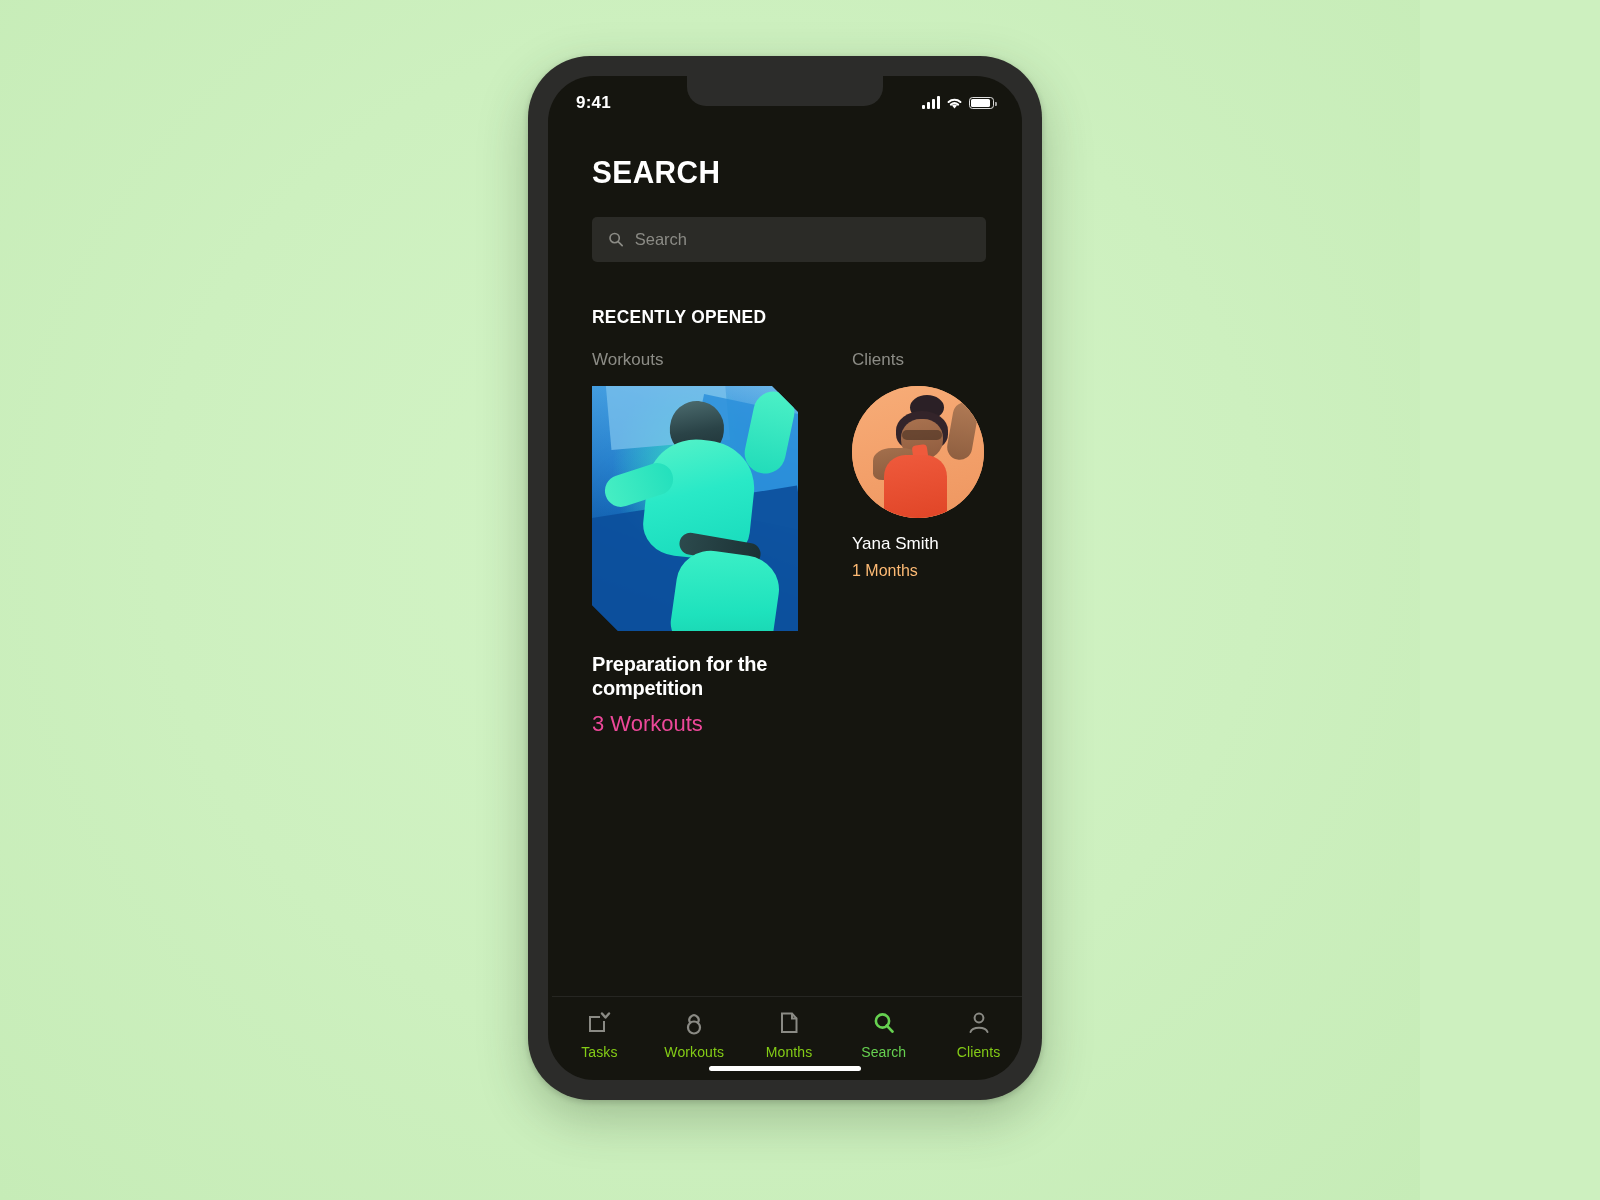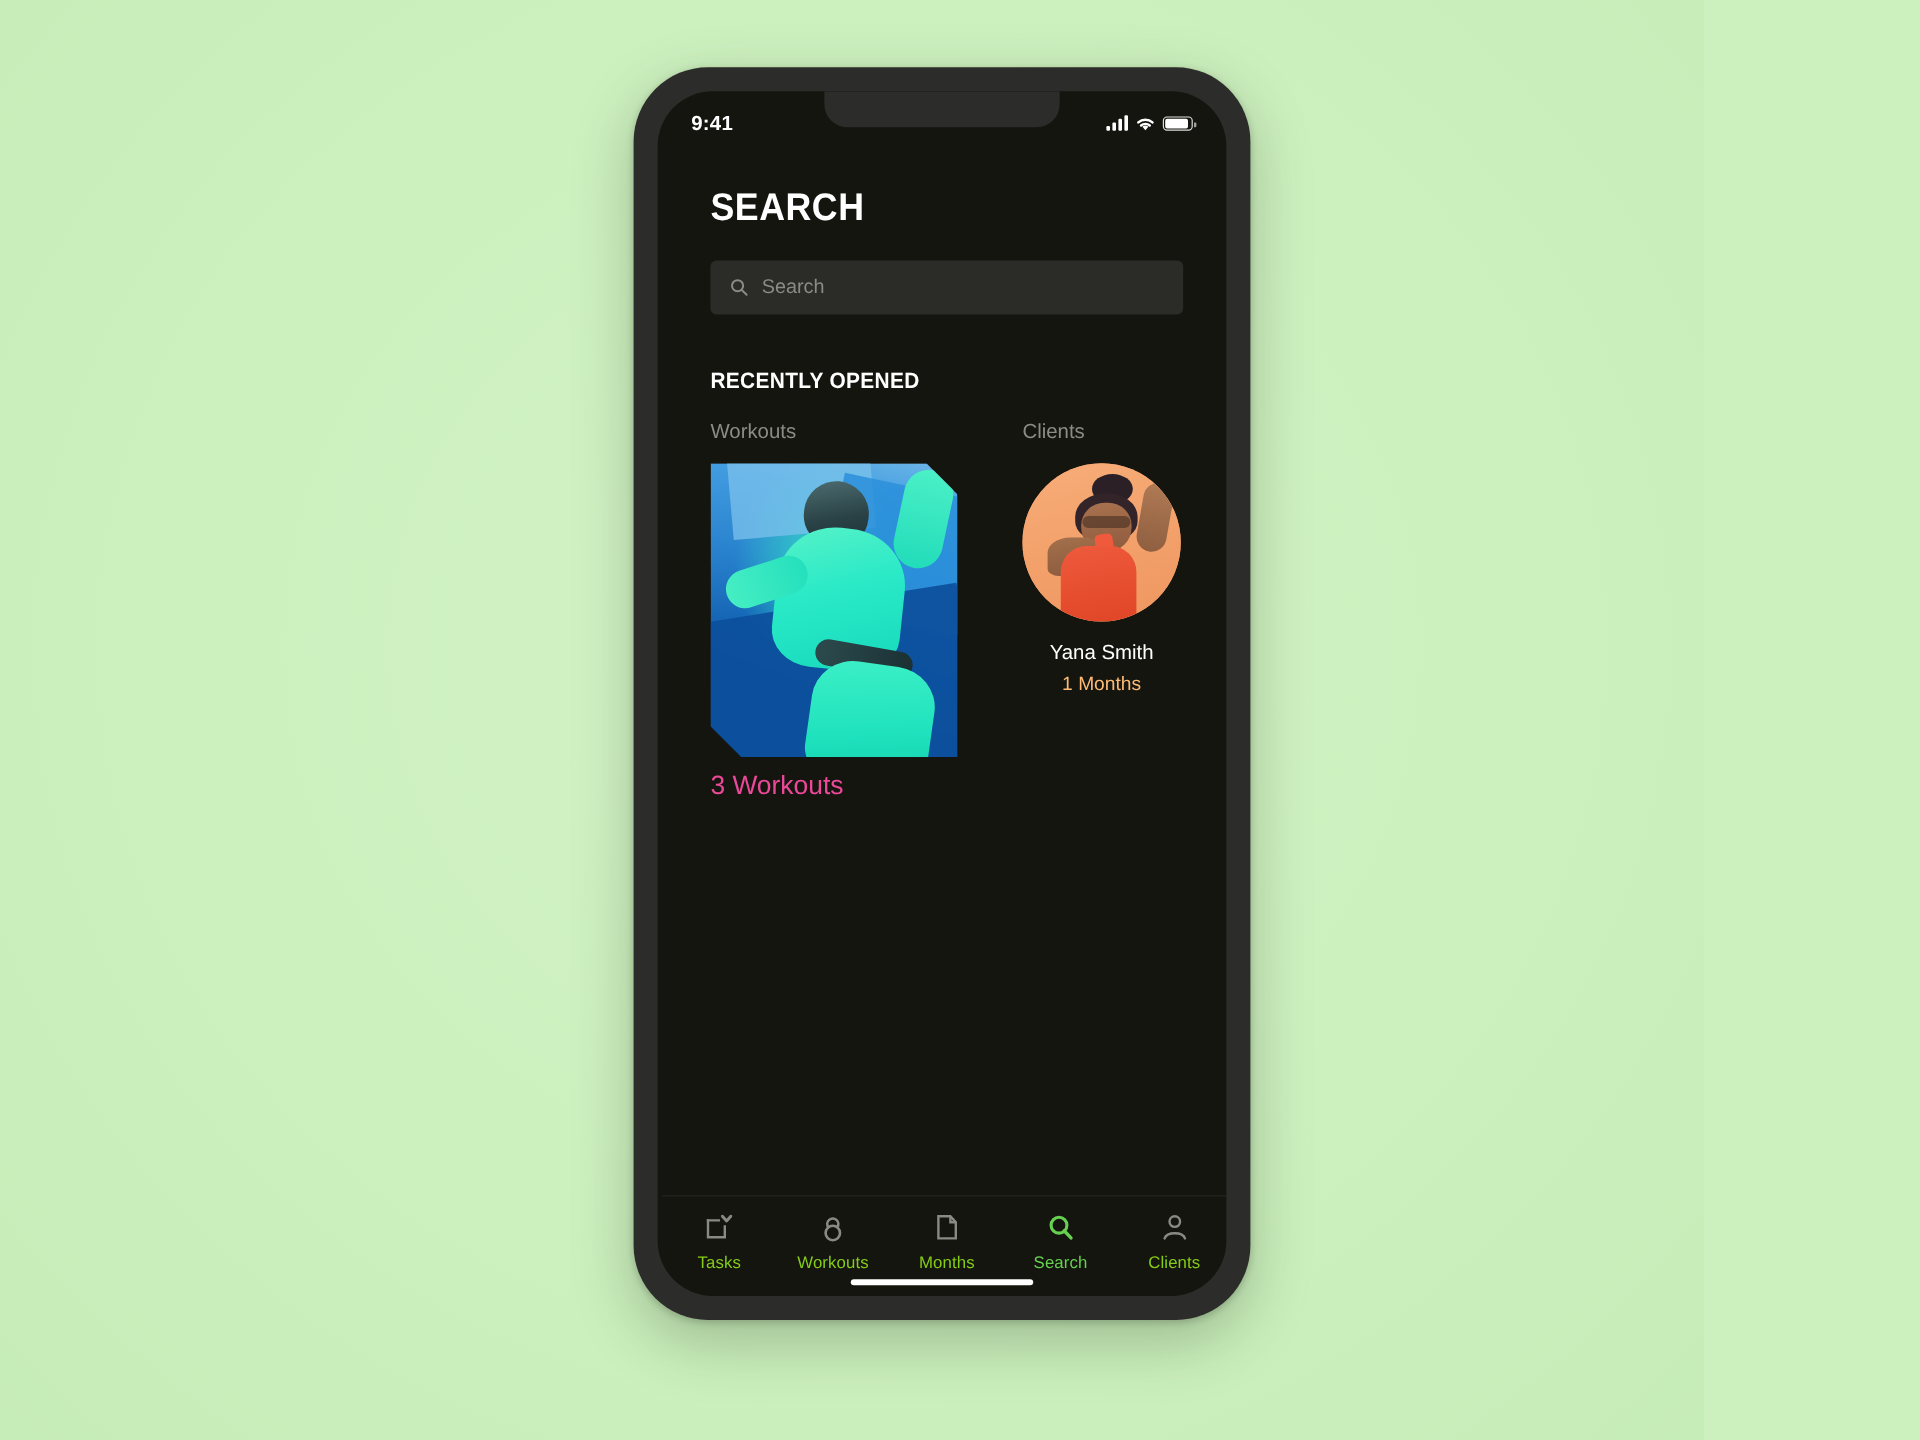--- a/index.html
+++ b/index.html
@@ -302,21 +302,21 @@
     line-height: 1.18;
     letter-spacing: -0.2px;
   }
   .card-sub {
     margin-top: 11px;
     color: #ec4899;
     font-size: 22px;
   }
 
   
-  .client { text-align: center; width: 132px; }
+  .client { text-align: left; width: 132px; }
   .client-avatar {
     position: relative;
     width: 132px;
     height: 132px;
     border-radius: 50%;
     overflow: hidden;
     background: #f2a06a;
   }
   .av-bg {
     position: absolute; inset: 0;
@@ -486,20 +486,21 @@
                   <div class="thumb-shape-c"></div>
                   <div class="thumb-shape-b"></div>
                   <div class="thumb-shape-a"></div>
                   <div class="figure-arm-r"></div>
                   <div class="figure-head"></div>
                   <div class="figure-torso"></div>
                   <div class="figure-arm-l"></div>
                   <div class="figure-waist"></div>
                   <div class="figure-legs"></div>
                 </div>
+                <div class="card-title">Preparation for the competition</div>
                 <div class="card-sub">3 Workouts</div>
               </div>
             </div>
 
             <div class="col-clients">
               <div class="col-label">Clients</div>
 
               <div class="client">
                 <div class="client-avatar">
                   <div class="av-bg"></div>

